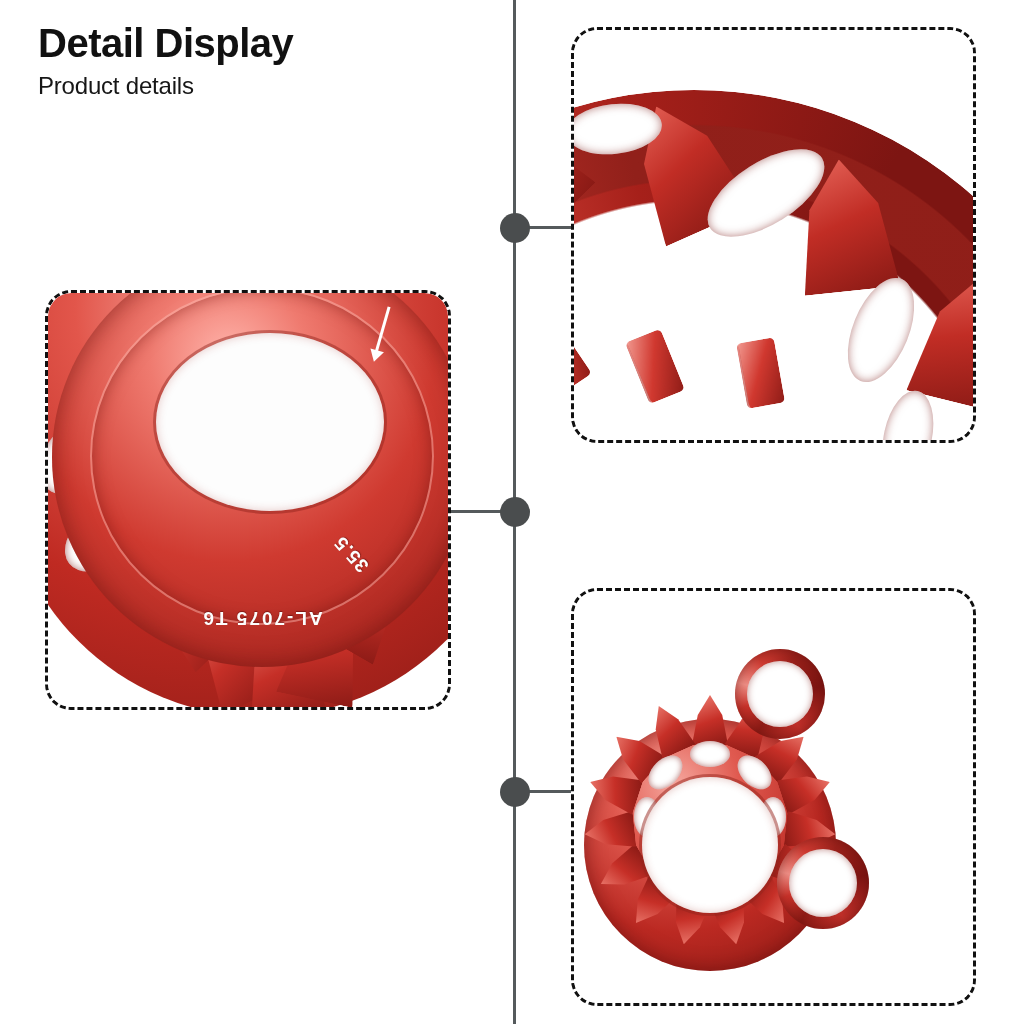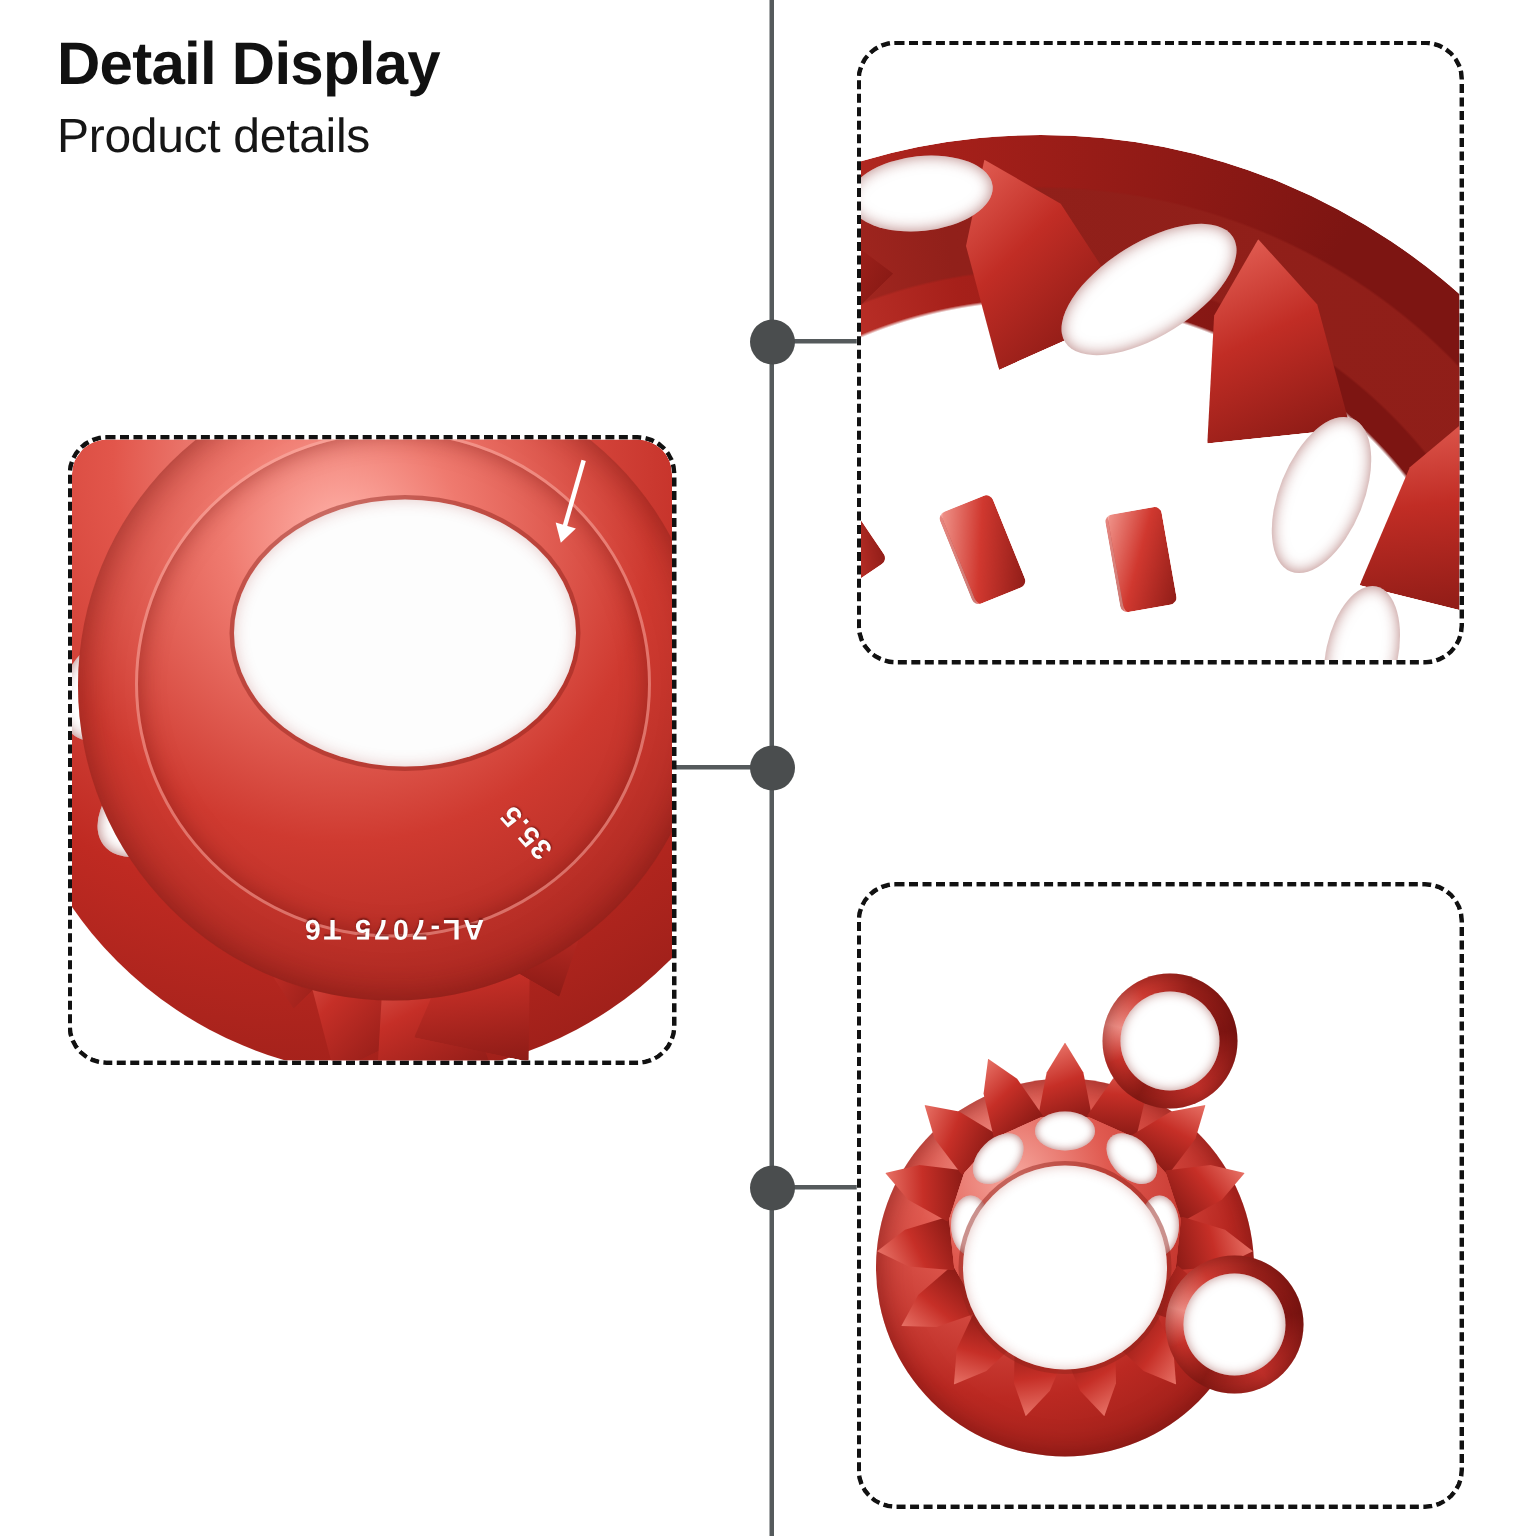--- a/index.html
+++ b/index.html
@@ -16,21 +16,21 @@
     background:#ffffff;
   }
 
   
   .heading-block { position:absolute; left:38px; top:22px; }
   .page-title {
     font-size:40px; font-weight:bold; color:#111111;
     letter-spacing:-0.5px; line-height:1.08;
   }
   .page-subtitle {
-    font-size:32px; font-weight:normal; color:#161616;
+    font-size:24px; font-weight:normal; color:#161616;
     margin-top:8px; line-height:1.1; letter-spacing:-0.2px;
   }
 
   
   .spine {
     position:absolute; left:513px; top:0;
     width:3px; height:1024px; background:#555a5c;
   }
   .node {
     position:absolute; width:30px; height:30px;

